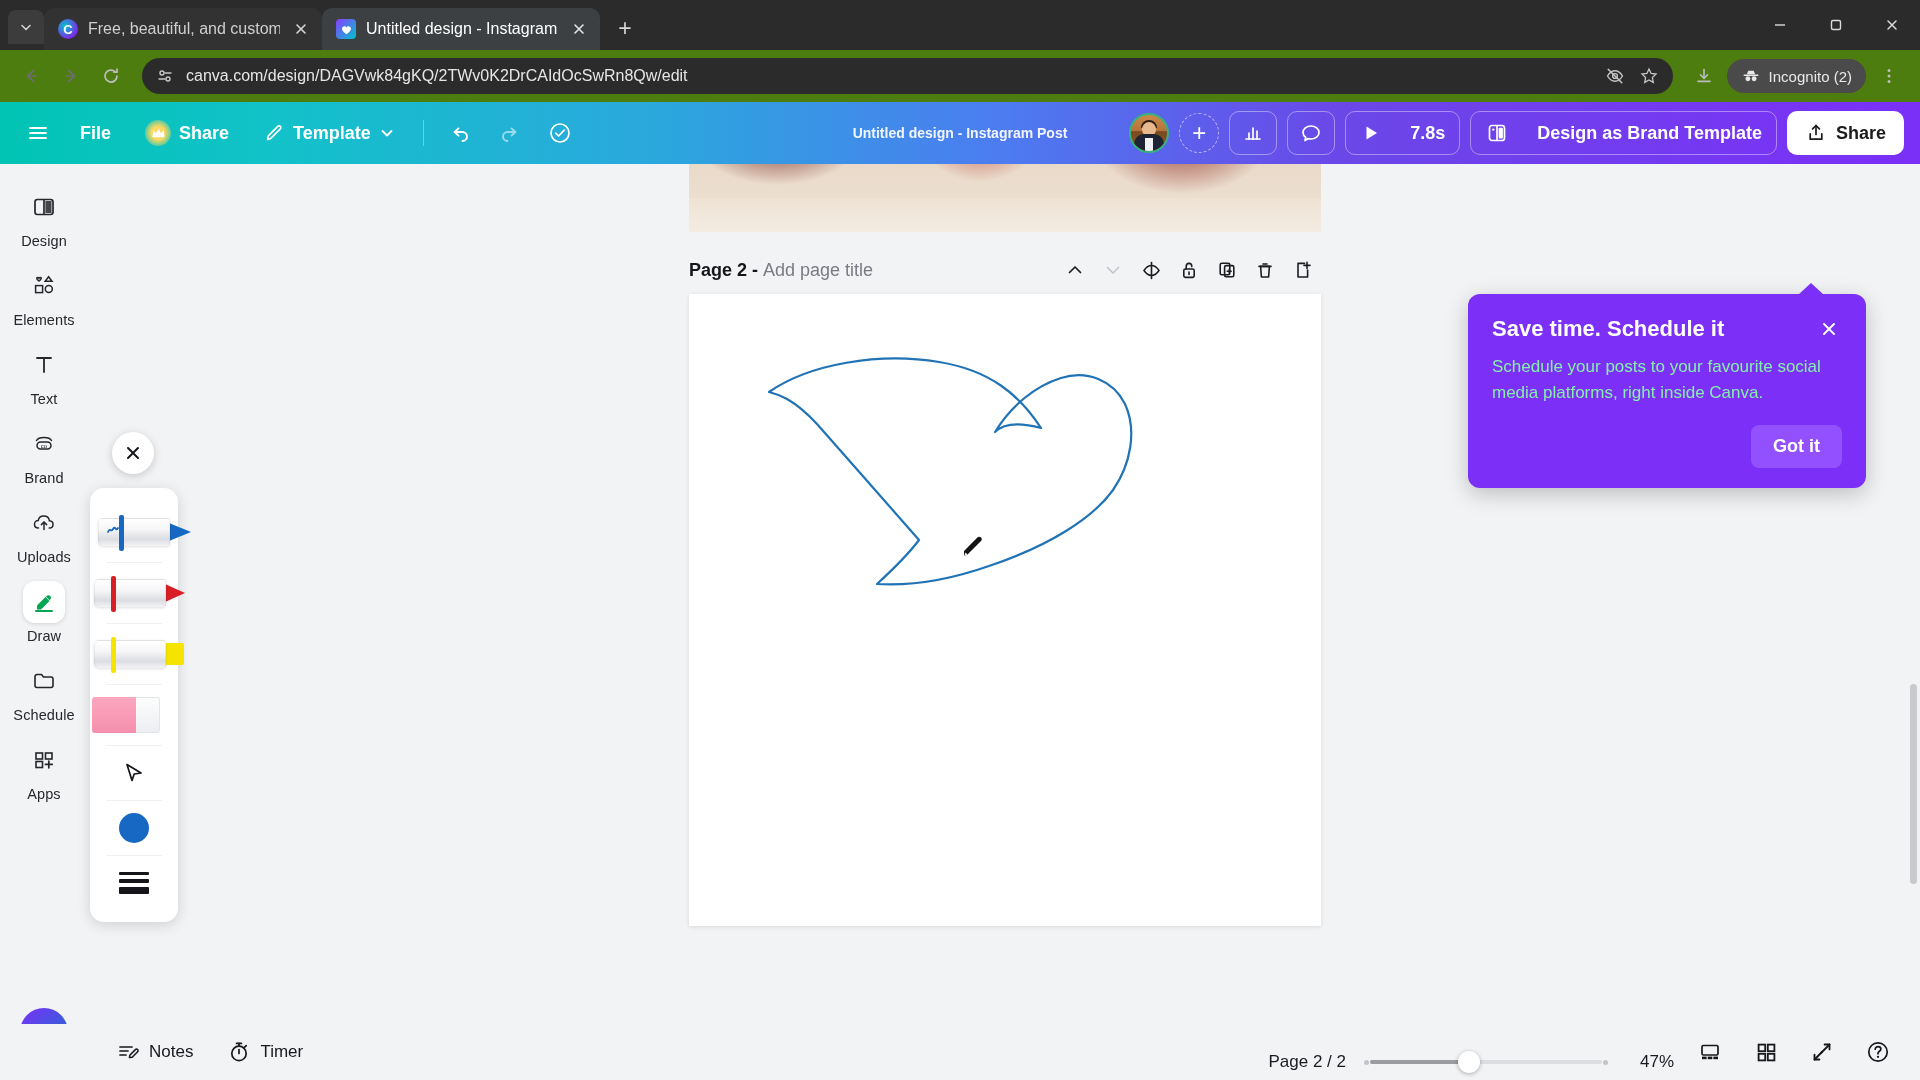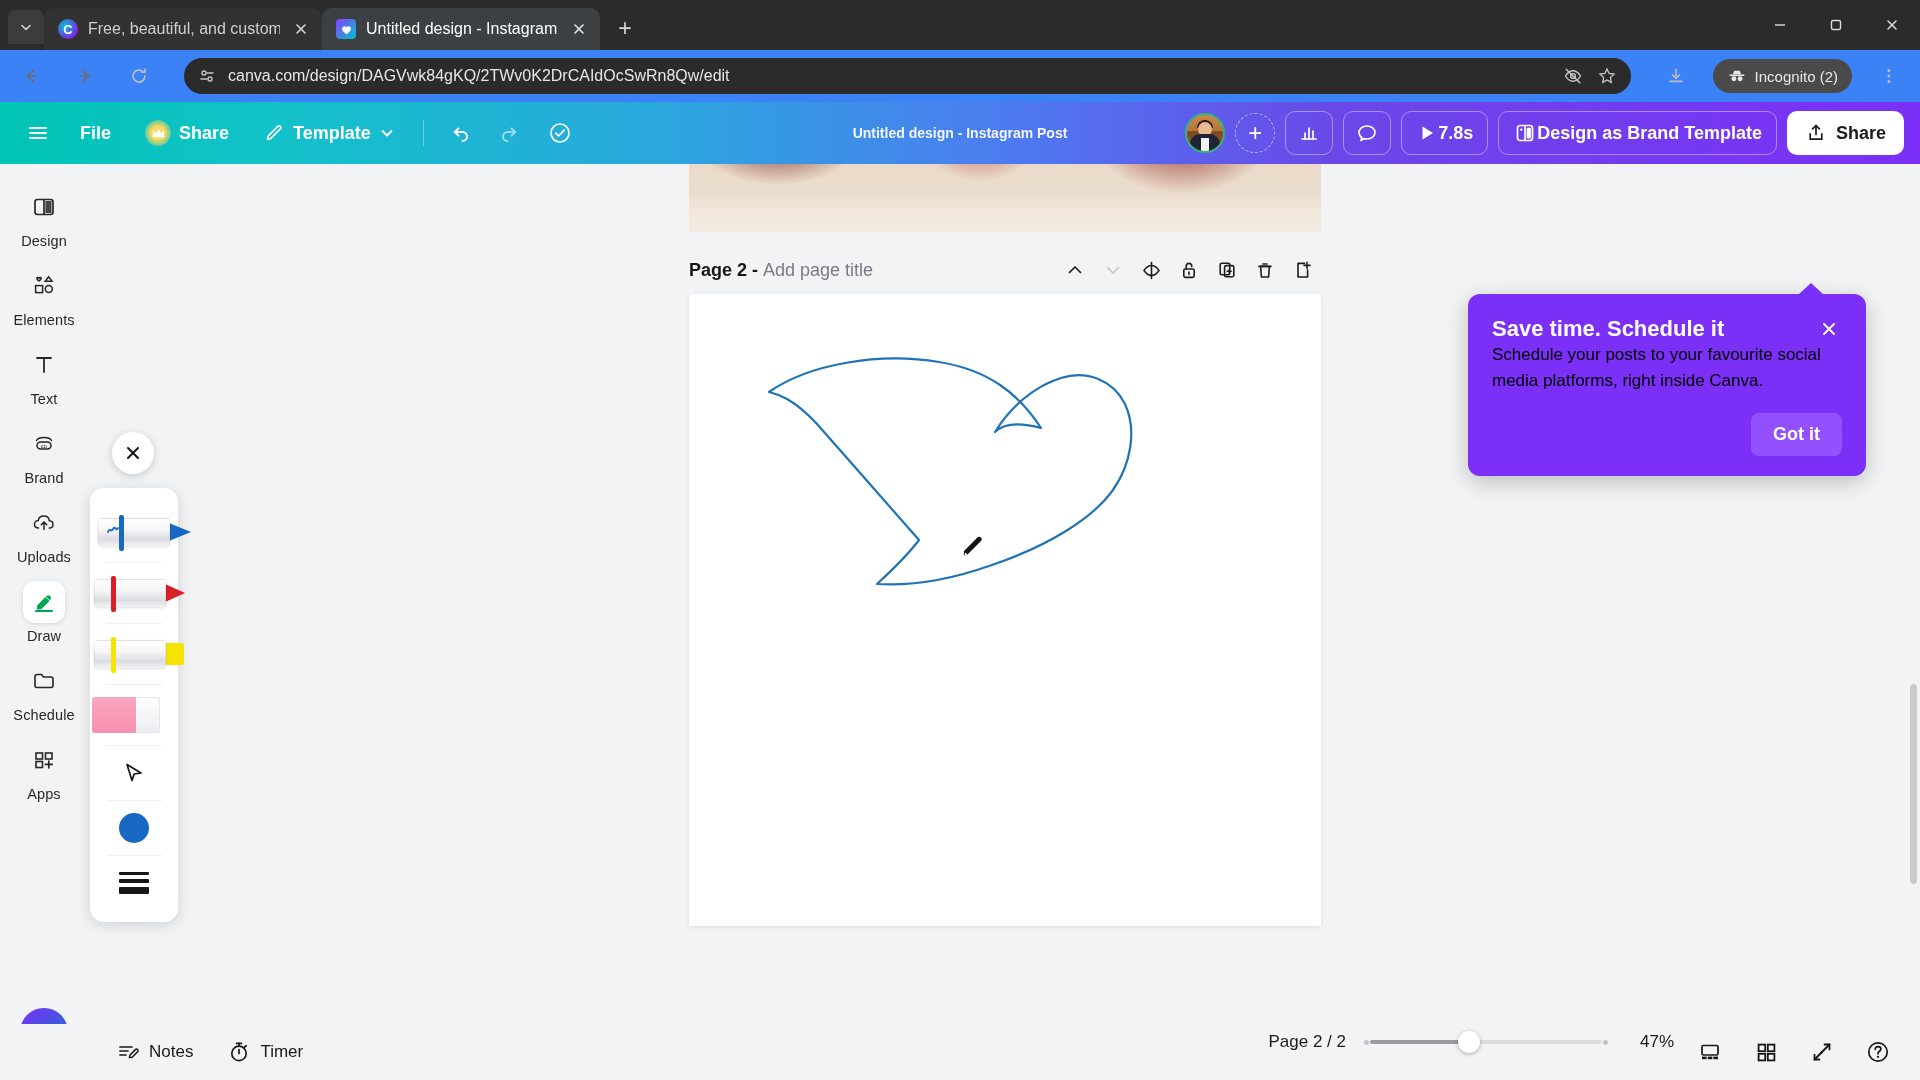--- a/index.html
+++ b/index.html
@@ -81,25 +81,25 @@
     height: 50px; display:flex; align-items:center;
   }
   .winctl > div {
     width: 56px; height: 50px;
     display:flex;align-items:center;justify-content:center;
     color: #dcdcdc; font-size: 15px;
   }
 
   .browser-toolbar {
     height: 52px;
-    background: #3b82f6;
+    background: #4d7c0f;
     display: flex;
     align-items: center;
     padding: 0 14px;
-    gap: 20px;
+    gap: 6px;
   }
   .nav-btn {
     width: 34px; height: 34px; border-radius: 50%;
     display:flex;align-items:center;justify-content:center;
     color: #bdbdbd;
   }
   .nav-btn.dim { color: #6e6e6e; }
   .omnibox {
     flex: 1 1 auto;
     height: 36px;
@@ -216,21 +216,21 @@
     width: 40px; height: 40px; border-radius: 50%;
     border: 1px dashed rgba(255,255,255,0.55);
     display:flex; align-items:center; justify-content:center;
     color: #fff; font-size: 24px; font-weight: 300;
   }
   .pill-outline {
     height: 44px;
     border: 1px solid rgba(255,255,255,0.4);
     border-radius: 10px;
     display:flex; align-items:center; justify-content:center;
-    gap: 0;
+    gap: 28px;
     padding: 0 14px;
     color: #fff;
     font-size: 18px;
     font-weight: 700;
     white-space: nowrap;
   }
   .pill-outline.sq { width: 48px; padding: 0; }
   .share-btn {
     height: 44px;
     background: #fff;
@@ -467,23 +467,24 @@
     border-right: 13px solid transparent;
     border-bottom: 12px solid #7b2ff7;
   }
   .popup-head { display:flex; align-items: flex-end; }
   .popup-title { color:#fff; font-size: 22px; font-weight: 700; line-height: 1.2; }
   .popup-x {
     margin-left: auto; color:#fff; width: 26px; height: 26px;
     display:flex;align-items:center;justify-content:center;
   }
   .popup-body {
-    color: #000000;
+    color: #86efac;
     font-size: 17px;
     line-height: 1.5;
+    margin-top: 12px;
   }
   .popup-cta {
     margin-top: 20px;
     display: flex; justify-content: flex-end;
   }
   .popup-cta > div {
     background: #9350ff;
     color: #fff;
     font-size: 18px;
     font-weight: 700;
@@ -506,21 +507,21 @@
   .bb-btn {
     display:flex; align-items:center; gap: 9px;
     padding: 8px 12px;
     border-radius: 8px;
     font-size: 17px;
     color: #18181d;
     white-space: nowrap;
   }
   .bb-right {
     margin-left: auto;
-    display:flex; align-items:flex-start; gap: 16px;
+    display:flex; align-items:flex-end; gap: 16px;
   }
   .page-count { font-size: 17px; color: #1a1a20; white-space: nowrap; }
   .zoom-slider {
     width: 248px; height: 20px;
     display: flex; align-items: center;
     position: relative;
   }
   .zs-track {
     position: absolute; left: 8px; right: 8px; height: 4px;
     border-radius: 2px; background: #dcdde1;

